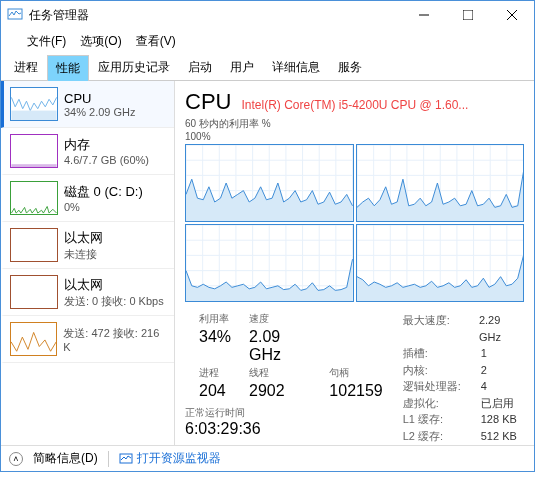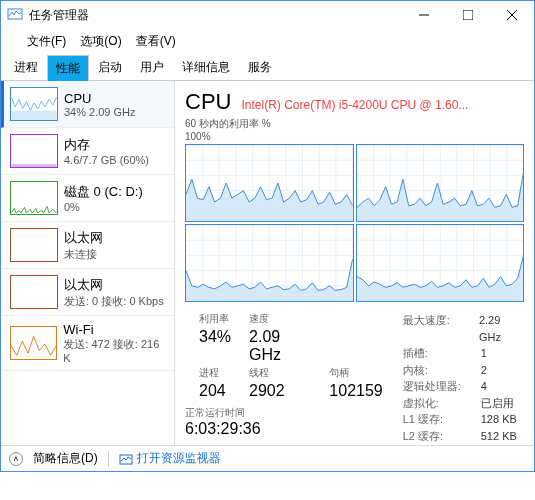--- a/index.html
+++ b/index.html
@@ -8,21 +8,21 @@
   .titlebar { display: flex; align-items: center; height: 28px; padding: 0 0 0 6px; }
   .titlebar .icon svg { width: 16px; height: 16px; }
   .titlebar .title { margin-left: 6px; font-size: 12px; }
   .titlebar .spacer { flex: 1; }
   .win-btn { width: 44px; height: 28px; display: flex; align-items: center; justify-content: center; }
   .win-btn svg { width: 10px; height: 10px; stroke: #000; stroke-width: 1; fill: none; }
   .menubar { display: flex; padding: 2px 20px; gap: 2px; font-size: 12px; }
   .menubar .item { padding: 2px 6px; }
   .tabs { display: flex; border-bottom: 1px solid #ccc; padding-left: 4px; gap: 0; font-size: 12px; }
   .tabs .tab { padding: 4px 8px; border: 1px solid transparent; border-bottom: none; }
-  .tabs .tab.active { border-color: #ccc; background: #0ea5e9; position: relative; top: 1px; }
+  .tabs .tab.active { border-color: #ccc; background: #7dd3fc; position: relative; top: 1px; }
   .content { display: flex; flex: 1; overflow: hidden; }
   .sidebar { width: 174px; border-right: 1px solid #ddd; overflow-y: auto; }
   .sb-item { display: flex; align-items: center; padding: 6px 6px; border-bottom: 1px solid #eee; border-left: 3px solid transparent; gap: 6px; }
   .sb-item.selected { border-left: 3px solid #1a6fd6; background: #f5f9ff; }
   .sb-thumb { width: 48px; height: 34px; border: 1px solid #999; background: #fff; position: relative; overflow: hidden; }
   .sb-text .t1 { font-size: 13px; }
   .sb-text .t2 { font-size: 11px; color: #555; }
   .sb-cpu .sb-thumb { border-color: #3a8ad6; }
   .sb-mem .sb-thumb { border-color: #a030c0; }
   .sb-disk .sb-thumb { border-color: #3aa03a; }
@@ -41,21 +41,21 @@
   .stats { display: flex; margin-top: 10px; gap: 20px; font-size: 11px; }
   .stats-left { display: grid; grid-template-columns: auto auto auto; column-gap: 18px; row-gap: 2px; margin-left: 14px; }
   .stats-left .lbl { font-size: 10px; color: #666; }
   .stats-left .val { font-size: 16px; }
   .uptime-lbl { font-size: 10px; color: #666; margin-top: 6px; }
   .uptime-val { font-size: 16px; }
   .stats-right { font-size: 11px; color: #333; }
   .stats-right .row { display: flex; gap: 16px; line-height: 1.5; }
   .stats-right .row .k { width: 62px; color: #666; }
   .statusbar { border-top: 1px solid #ddd; padding: 4px 8px; display: flex; align-items: center; gap: 10px; font-size: 12px; }
-  .statusbar .link { color: #1a6fd6; display: flex; align-items: flex-end; gap: 4px; }
+  .statusbar .link { color: #1a6fd6; display: flex; align-items: center; gap: 4px; }
   .expand-icon { border: 1px solid #888; border-radius: 50%; width: 14px; height: 14px; display: inline-flex; align-items: center; justify-content: center; font-size: 9px; }
   .divider { width: 1px; height: 16px; background: #ccc; }
   .statusbar svg { width: 14px; height: 14px; }
 </style>
 </head>
 <body>
 
 <div class="window">
   <div class="titlebar">
     <span class="icon">
@@ -86,20 +86,21 @@
 
   <div class="menubar">
     <div class="item">文件(F)</div>
     <div class="item">选项(O)</div>
     <div class="item">查看(V)</div>
   </div>
 
   <div class="tabs">
     <div class="tab">进程</div>
     <div class="tab active">性能</div>
+    <div class="tab">应用历史记录</div>
     <div class="tab">启动</div>
     <div class="tab">用户</div>
     <div class="tab">详细信息</div>
     <div class="tab">服务</div>
   </div>
 
   <div class="content">
     <div class="sidebar">
       <div class="sb-item sb-cpu selected">
         <div class="sb-thumb"><svg viewBox="0 0 48 34">
@@ -141,21 +142,20 @@
         <div class="sb-text">
             <div class="t1">以太网</div>
             <div class="t2">发送: 0 接收: 0 Kbps</div>
           </div>
       </div>
       <div class="sb-item sb-wifi">
         <div class="sb-thumb"><svg viewBox="0 0 48 34">
               <polyline points="0,20 6,30 12,15 18,28 24,10 30,25 36,18 42,30 48,20" fill="none" stroke="#d08020"></polyline>
             </svg></div>
         <div class="sb-text">
-            <div class="t1">Wi-Fi</div>
             <div class="t2">发送: 472 接收: 216 K</div>
           </div>
       </div>
     </div>
 
     <div class="main">
       <div class="main-head">
         <div class="h1">CPU</div>
         <div class="sub">Intel(R) Core(TM) i5-4200U CPU @ 1.60...</div>
       </div>

